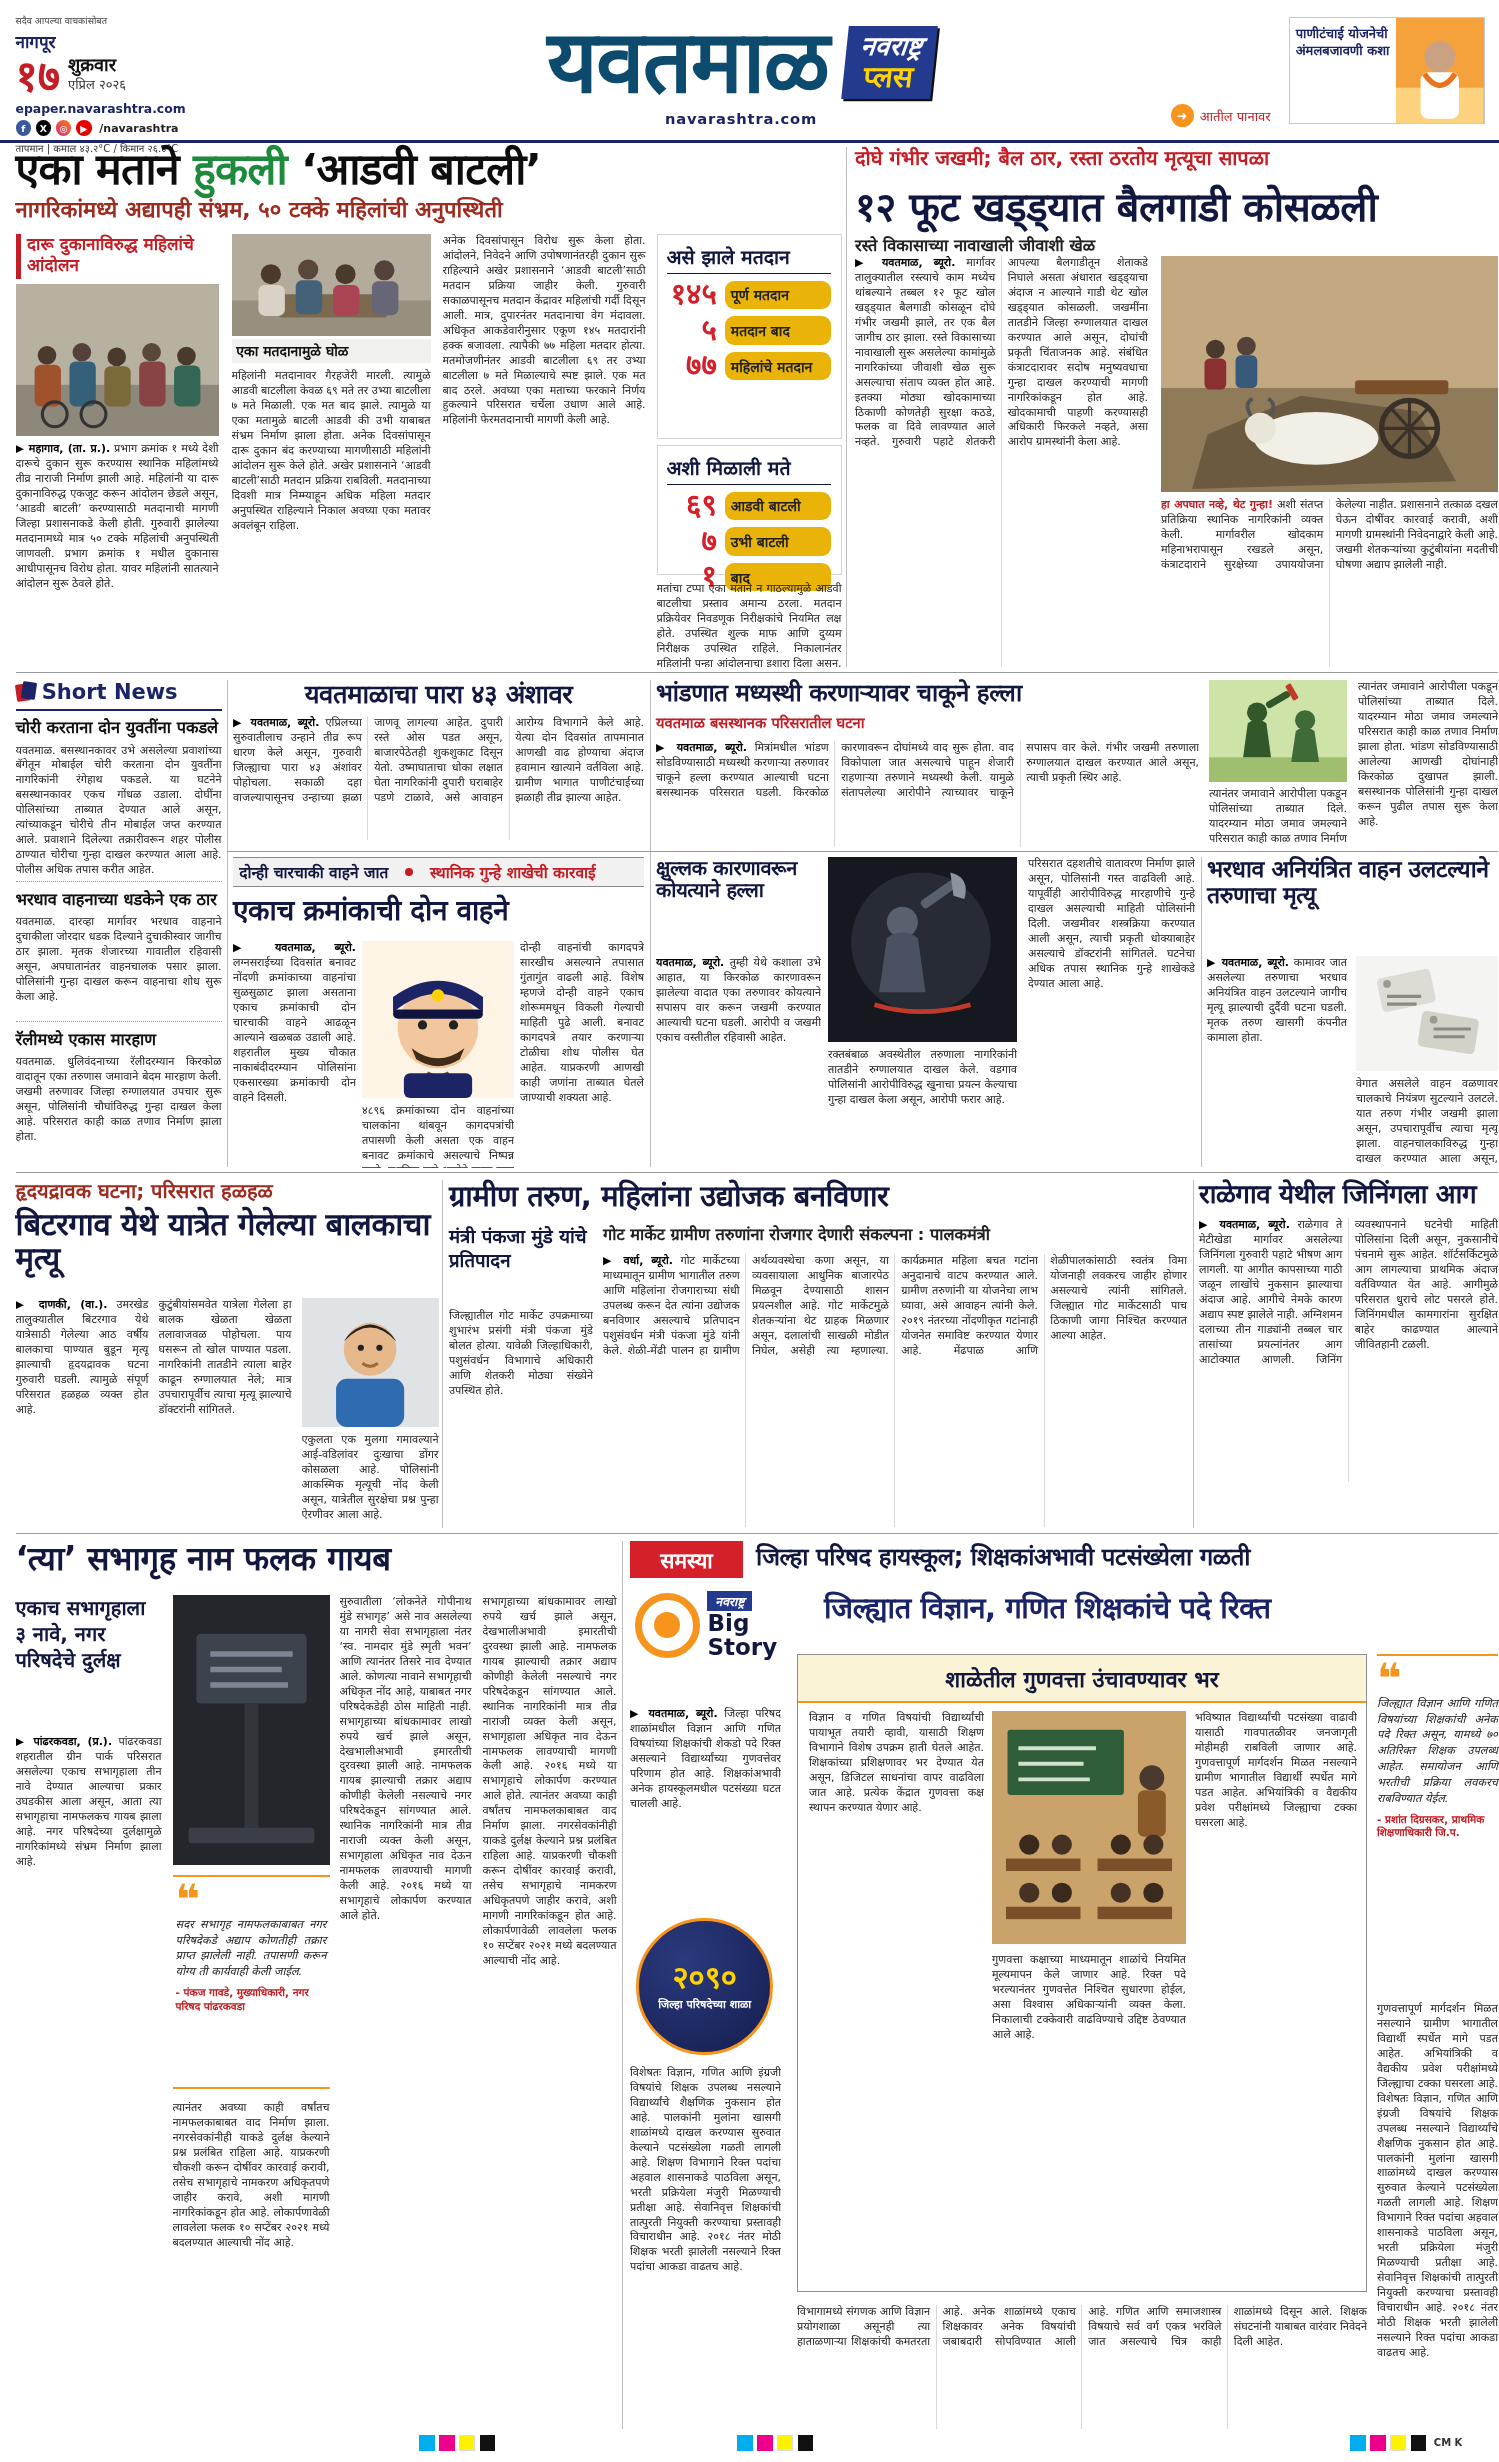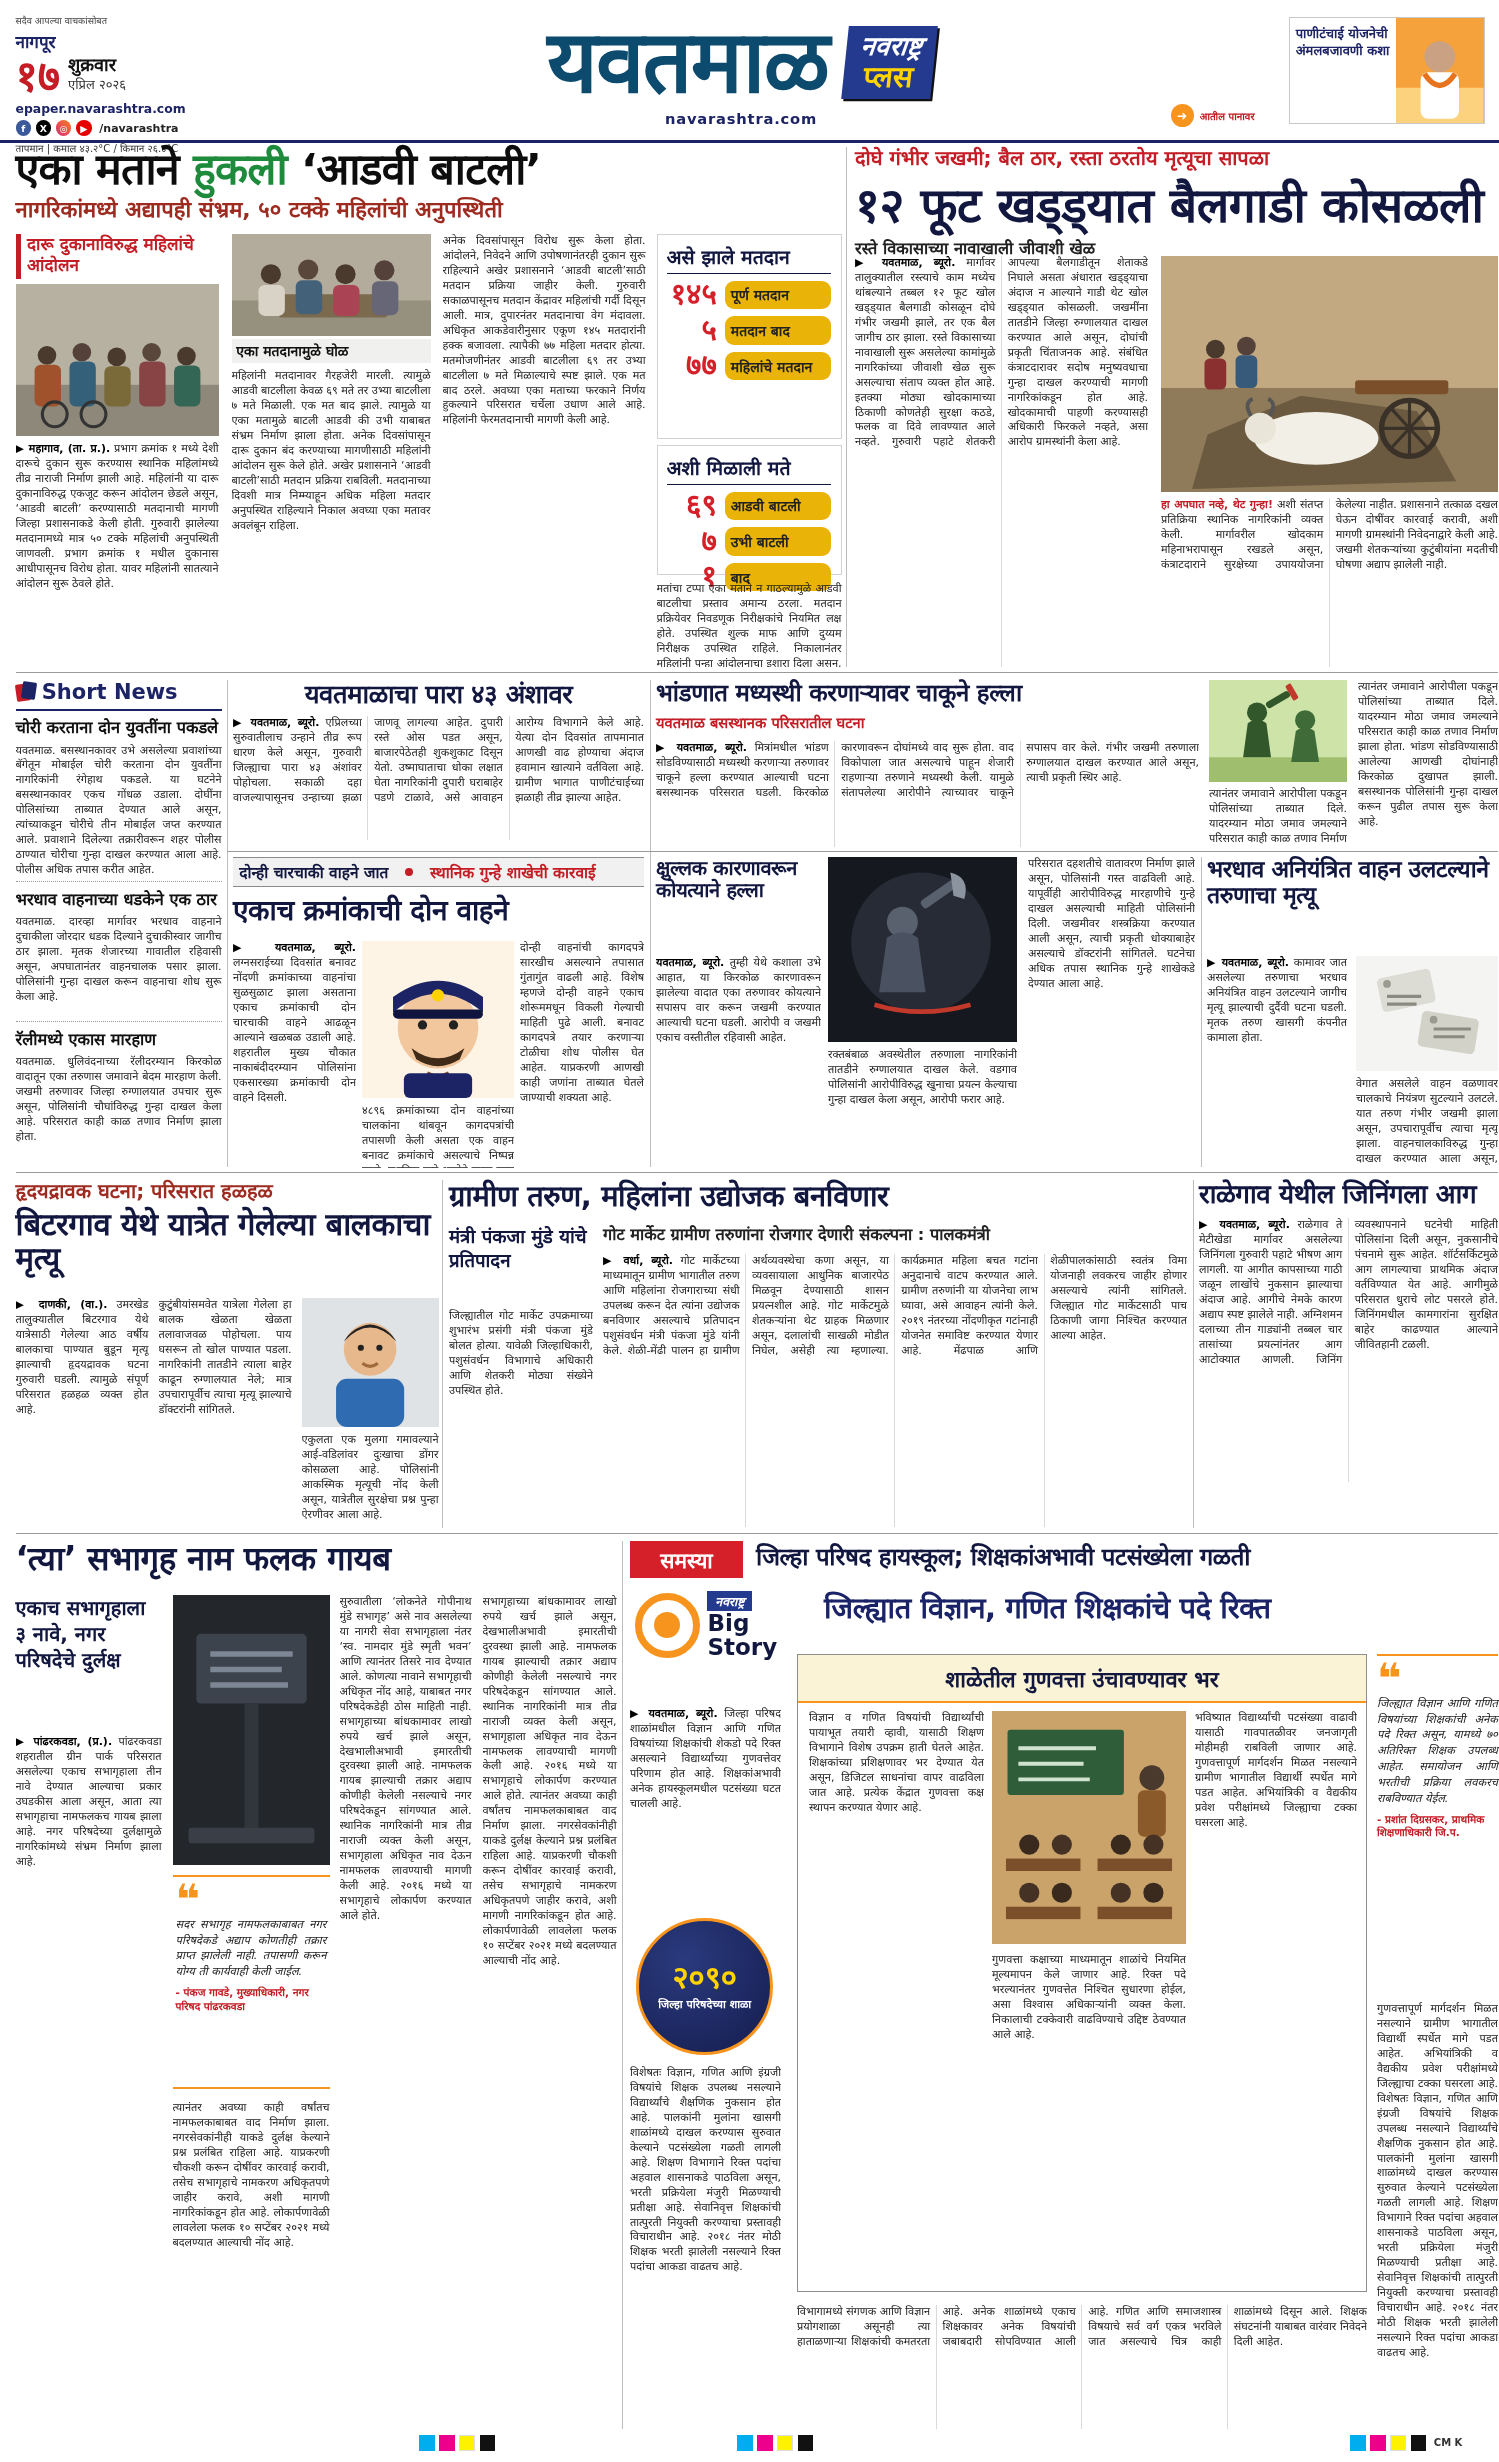--- a/index.html
+++ b/index.html
@@ -29,21 +29,21 @@
 .mh-titlerow{display:flex;align-items:center;justify-content:center;gap:17px}
 .mh-title{font-size:87px;line-height:1.05;font-weight:bold;color:#0c4a6e;letter-spacing:-1.6px}
 .brand{background:#243a8f;transform:skewX(-6deg);padding:6.2px 14px;text-align:center;box-shadow:2.3px 2.3px 0 #111}
 .brand-top{display:block;font-size:26px;font-weight:bold;font-style:italic;color:#fff;line-height:1.1}
 .brand-bottom{display:block;font-size:29.5px;font-weight:bold;color:#ffd200;line-height:1.1}
 .mh-site{font-size:14.7px;font-weight:bold;color:#1d2466;text-align:center;letter-spacing:0.8px}
 .adbox{display:flex;border:0.8px solid #c9c9c9;background:#fff;height:107px;overflow:hidden}
 .adtext{width:107px;padding:7.8px 6.2px;font-size:13px;font-weight:bold;color:#1d2466;line-height:1.3}
 .promolink{display:flex;align-items:center;gap:6.2px}
 .promo-circ{width:23px;height:23px;border-radius:50%;background:#f7941d;color:#fff;display:flex;align-items:center;justify-content:center;font-size:12.4px;font-weight:bold}
-.promo-txt{font-size:10px;font-weight:bold;color:#c41d25}
+.promo-txt{font-size:13px;font-weight:normal;color:#c41d25}
 .rule-blue{position:absolute;left:0;top:140px;width:1499px;height:3.1px;background:#1d2466}
 
 .hl-lead{font-size:43px;font-weight:bold;color:#0d0d0d;letter-spacing:-0.8px;line-height:1.05}
 .hl-lead .grn{color:#1e8a3c}
 .sub-lead{font-size:22px;font-weight:bold;color:#9e2b20;line-height:1.1}
 .kicker-red{font-size:20px;font-weight:bold;color:#c41d25;line-height:1.1}
 .hl-b{font-weight:bold;color:#12173f;letter-spacing:-0.4px;line-height:1.12}
 .sidelabel{display:flex;gap:6.2px}
 .sidelabel .bar{width:5.4px;background:#c41d25;flex:none}
 .sidelabel .txt{font-size:17px;font-weight:bold;color:#c41d25;line-height:1.25}
@@ -237,21 +237,21 @@
           <span class="stat-label">बाद</span>
         </div>
     </div>
     <div class="abs bt" style="left:641px;top:435px;width:185px;height:85px">
       <span>मतांचा टप्पा एका मताने न गाठल्यामुळे आडवी बाटलीचा प्रस्ताव अमान्य ठरला. मतदान प्रक्रियेवर निवडणूक निरीक्षकांचे नियमित लक्ष होते. उपस्थित शुल्क माफ आणि दुय्यम निरीक्षक उपस्थित राहिले. निकालानंतर महिलांनी पुन्हा आंदोलनाचा इशारा दिला असून, फेरमतदानाची मागणी जिल्हाधिकाऱ्यांकडे करण्यात आली आहे.</span>
     </div>
   </section>
 
   <section class="abs" style="left:855px;top:147px;width:643px;height:520px">
     <div class="kicker-red">दोघे गंभीर जखमी; बैल ठार, रस्ता ठरतोय मृत्यूचा सापळा</div>
-    <h2 class="hl-b" style="font-size:48px;margin-top:10px">१२ फूट खड्ड्यात बैलगाडी कोसळली</h2>
+    <h2 class="hl-b" style="font-size:40px;margin-top:16px">१२ फूट खड्ड्यात बैलगाडी कोसळली</h2>
     <div class="sub-bold" style="margin-top:6.2px">रस्ते विकासाच्या नावाखाली जीवाशी खेळ</div>
     <div class="abs bt cols2" style="left:0;top:109px;width:293px;height:411px">
       <span class="dl">▶ यवतमाळ, ब्यूरो.</span>
       <span>मार्गावर तालुक्यातील रस्त्याचे काम मध्येच थांबल्याने तब्बल १२ फूट खोल खड्ड्यात बैलगाडी कोसळून दोघे गंभीर जखमी झाले, तर एक बैल जागीच ठार झाला. रस्ते विकासाच्या नावाखाली सुरू असलेल्या कामांमुळे नागरिकांच्या जीवाशी खेळ सुरू असल्याचा संताप व्यक्त होत आहे. इतक्या मोठ्या खोदकामाच्या ठिकाणी कोणतेही सुरक्षा कठडे, फलक वा दिवे लावण्यात आले नव्हते. गुरुवारी पहाटे शेतकरी आपल्या बैलगाडीतून शेताकडे निघाले असता अंधारात खड्ड्याचा अंदाज न आल्याने गाडी थेट खोल खड्ड्यात कोसळली. जखमींना तातडीने जिल्हा रुग्णालयात दाखल करण्यात आले असून, दोघांची प्रकृती चिंताजनक आहे. संबंधित कंत्राटदारावर सदोष मनुष्यवधाचा गुन्हा दाखल करण्याची मागणी नागरिकांकडून होत आहे. खोदकामाची पाहणी करण्यासही अधिकारी फिरकले नव्हते, असा आरोप ग्रामस्थांनी केला आहे.</span>
     </div>
     <div class="abs ph" style="left:306px;top:109px;width:337px;height:236px">
       <svg viewBox="0 0 434 304" preserveAspectRatio="none">
         <rect width="434" height="304" fill="#c2a982"></rect>
         <rect y="170" width="434" height="134" fill="#8f7b5a"></rect>
         <path d="M60 230 L180 180 L330 200 L380 290 L40 300 Z" fill="#6b5a40"></path>

